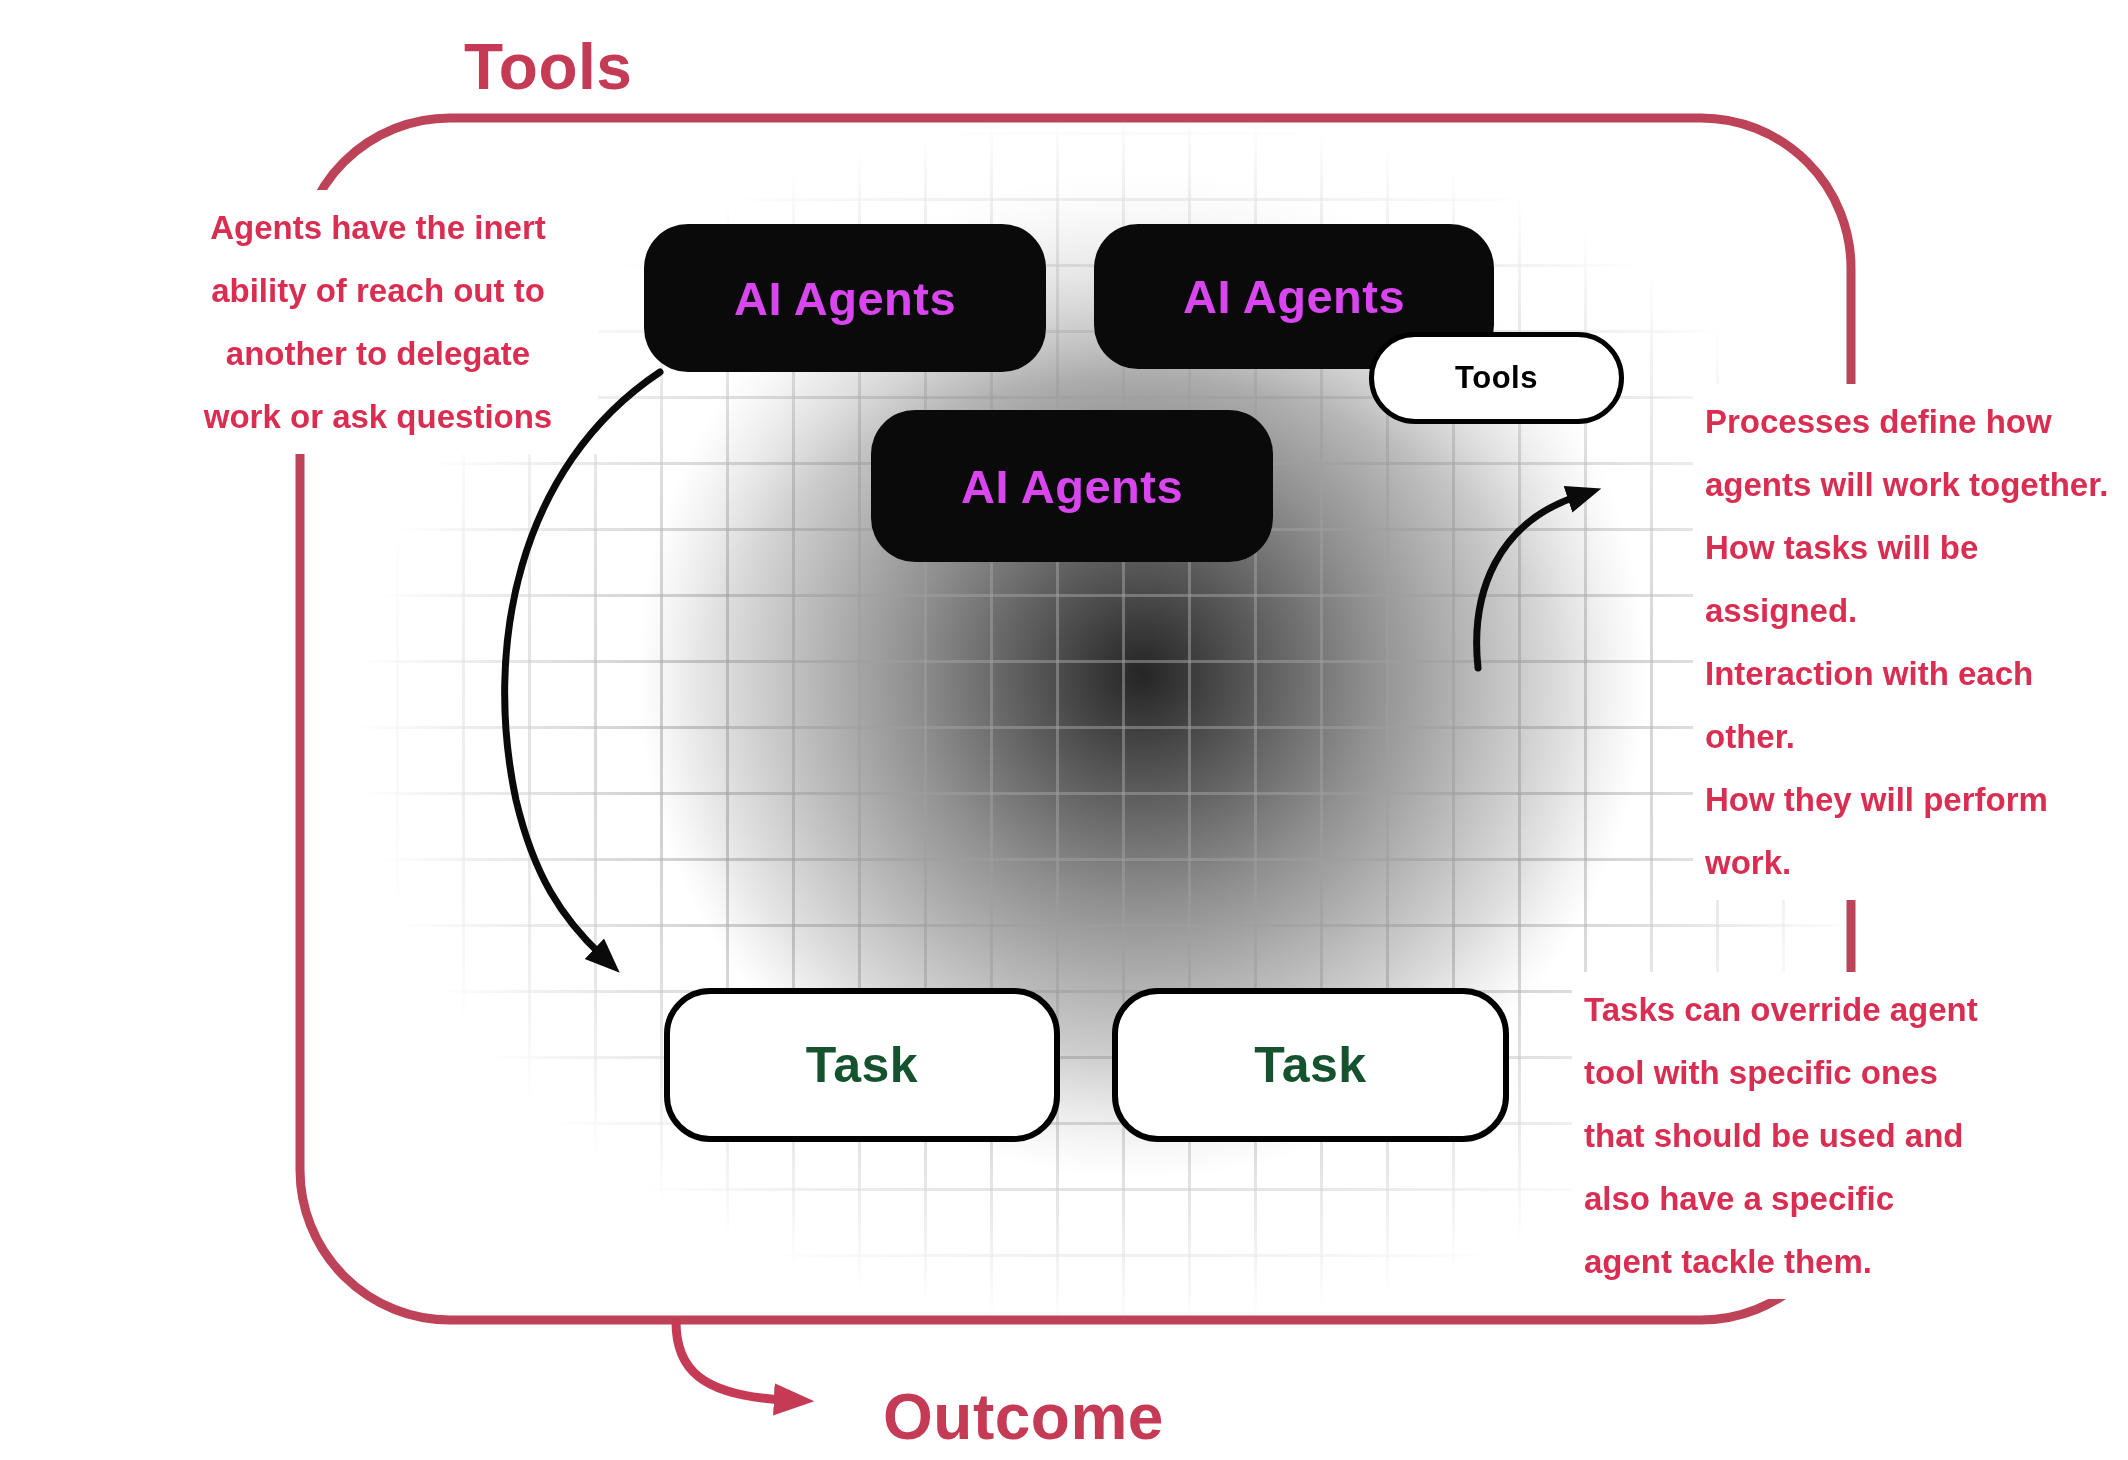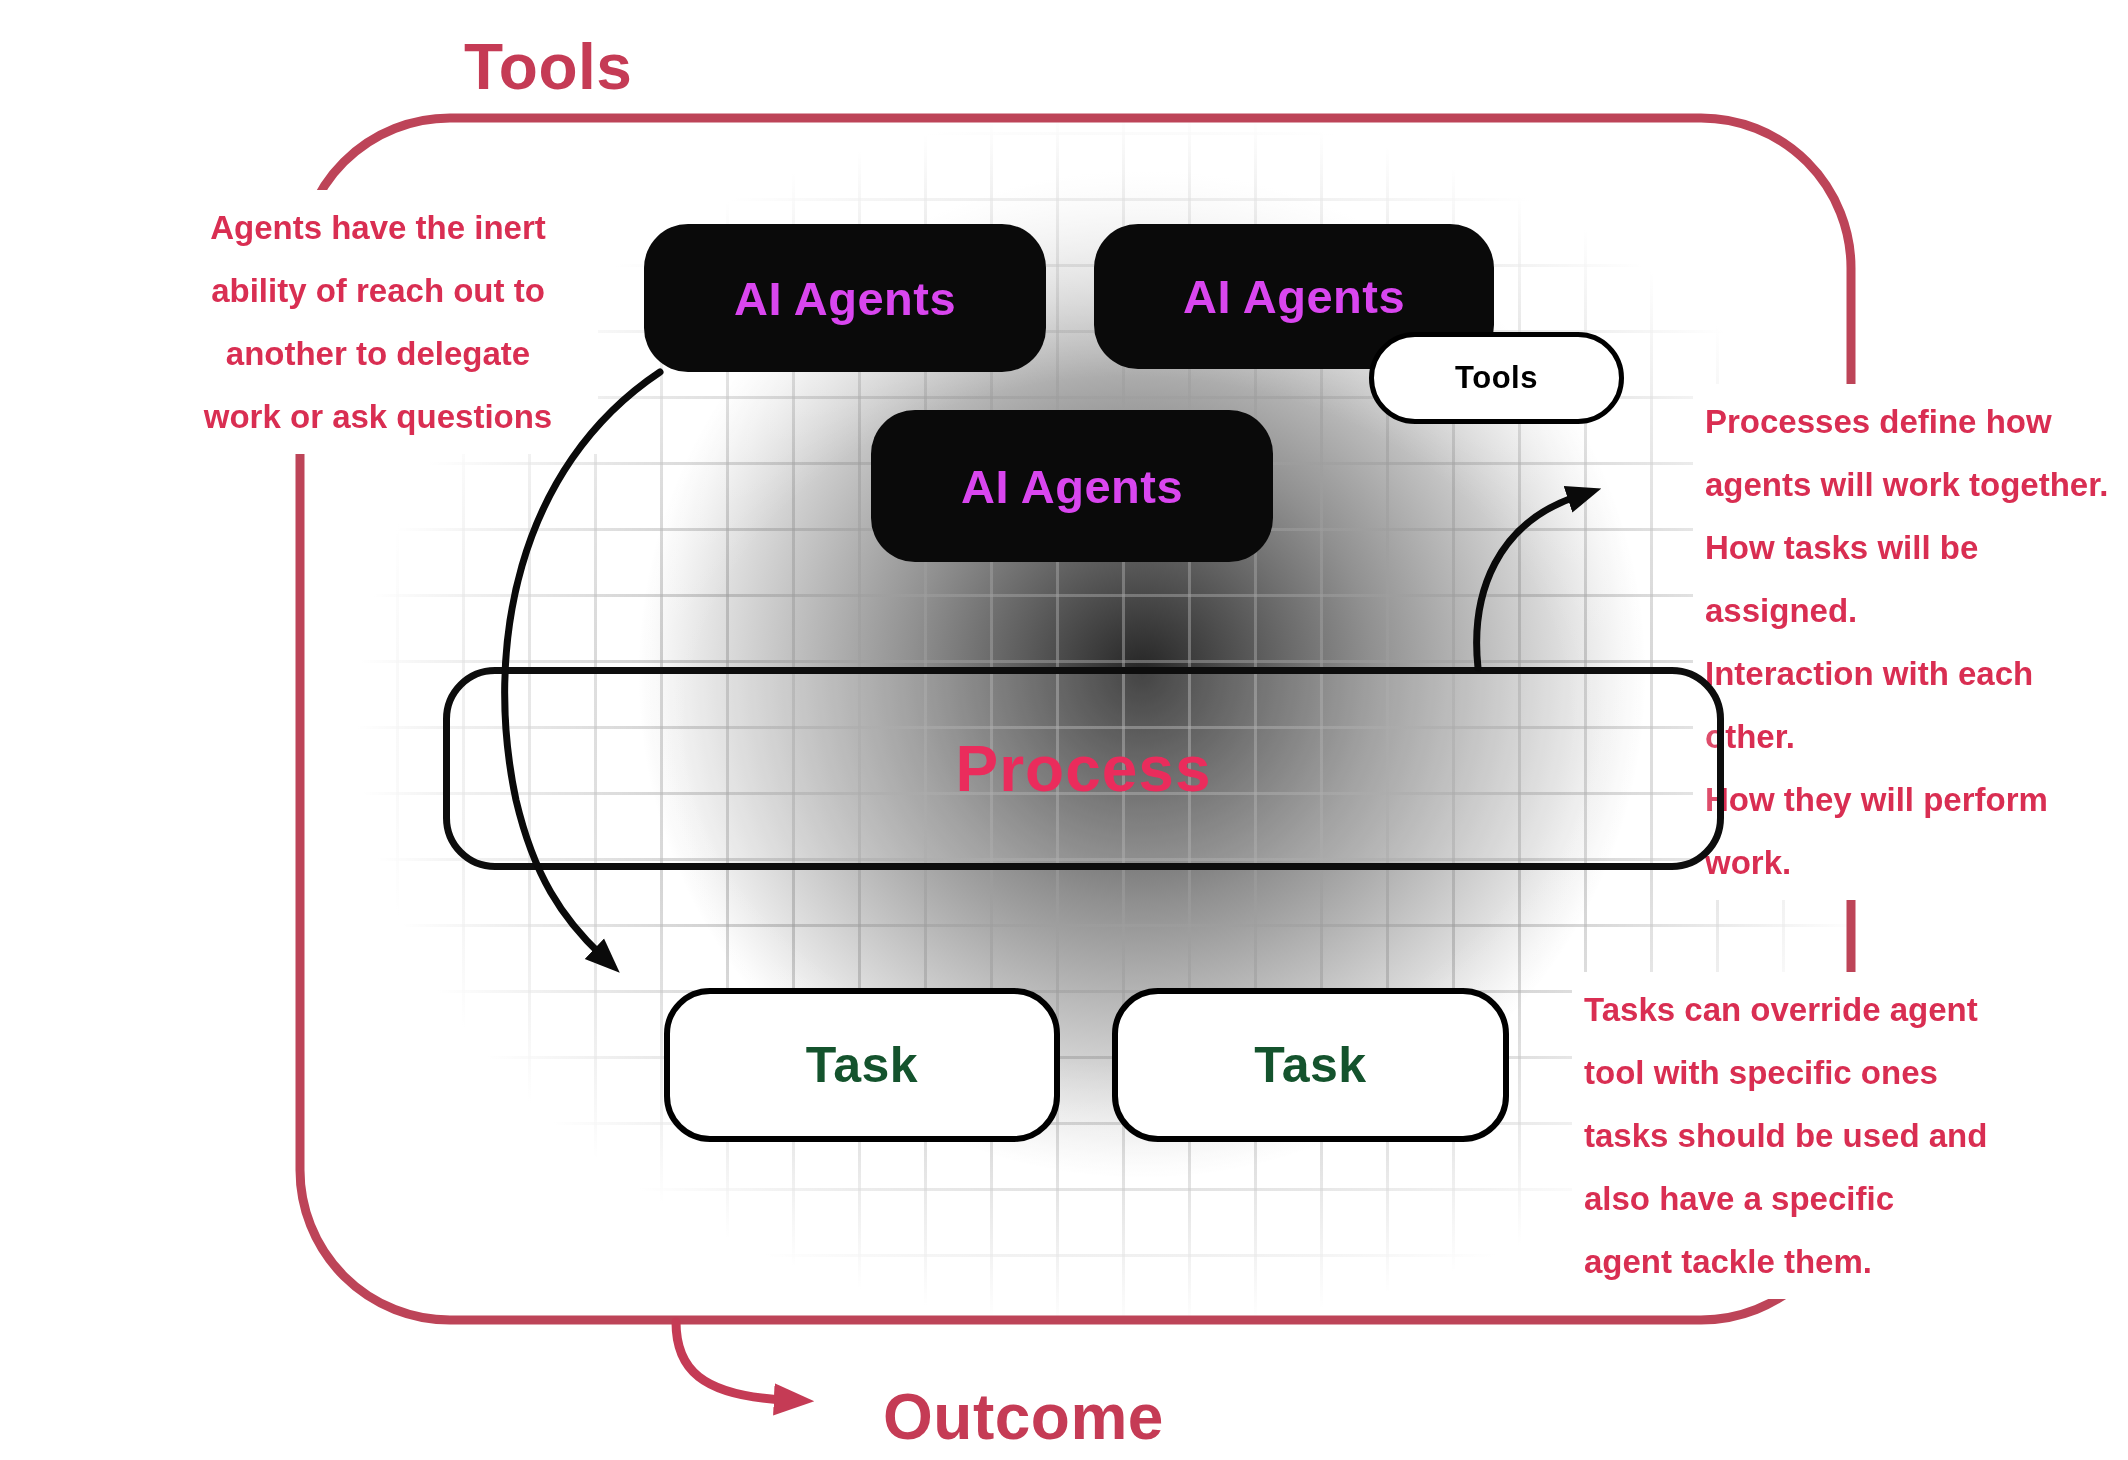--- a/index.html
+++ b/index.html
@@ -137,43 +137,40 @@
 ability of reach out to
 another to delegate
 work or ask questions</div>
   <div class="annotation left-align" style="left:1693px; top:384px;">Processes define how
 agents will work together.
 How tasks will be assigned.
 Interaction with each other.
 How they will perform work.</div>
   <div class="annotation left-align" style="left:1572px; top:972px;">Tasks can override agent
 tool with specific ones
-tasks should be used and
+that should be used and
 also have a specific
 agent tackle them.</div>
 
   <div class="node black-box" style="left:644px; top:224px; width:402px; height:148px;">
     <span>AI Agents</span>
   </div>
 
   <div class="node black-box" style="left:1094px; top:224px; width:400px; height:145px;">
     <span>AI Agents</span>
   </div>
 
   <div class="node black-box" style="left:871px; top:410px; width:402px; height:152px;">
     <span>AI Agents</span>
   </div>
 
   <div class="node pill" style="left:1369px; top:332px; width:255px; height:92px;">
     <span>Tools</span>
   </div>
 
-  <div class="node process-bar" style="left:443px; top:667px; width:1281px; height:203px;">
-    <span class="process-label">Process</span>
-  </div>
 
   <div class="node white-box" style="left:664px; top:988px; width:396px; height:154px;">
     <span>Task</span>
   </div>
 
   <div class="node white-box" style="left:1112px; top:988px; width:397px; height:154px;">
     <span>Task</span>
   </div>
 
   <svg class="layer" width="2128" height="1460" viewBox="0 0 2128 1460">

